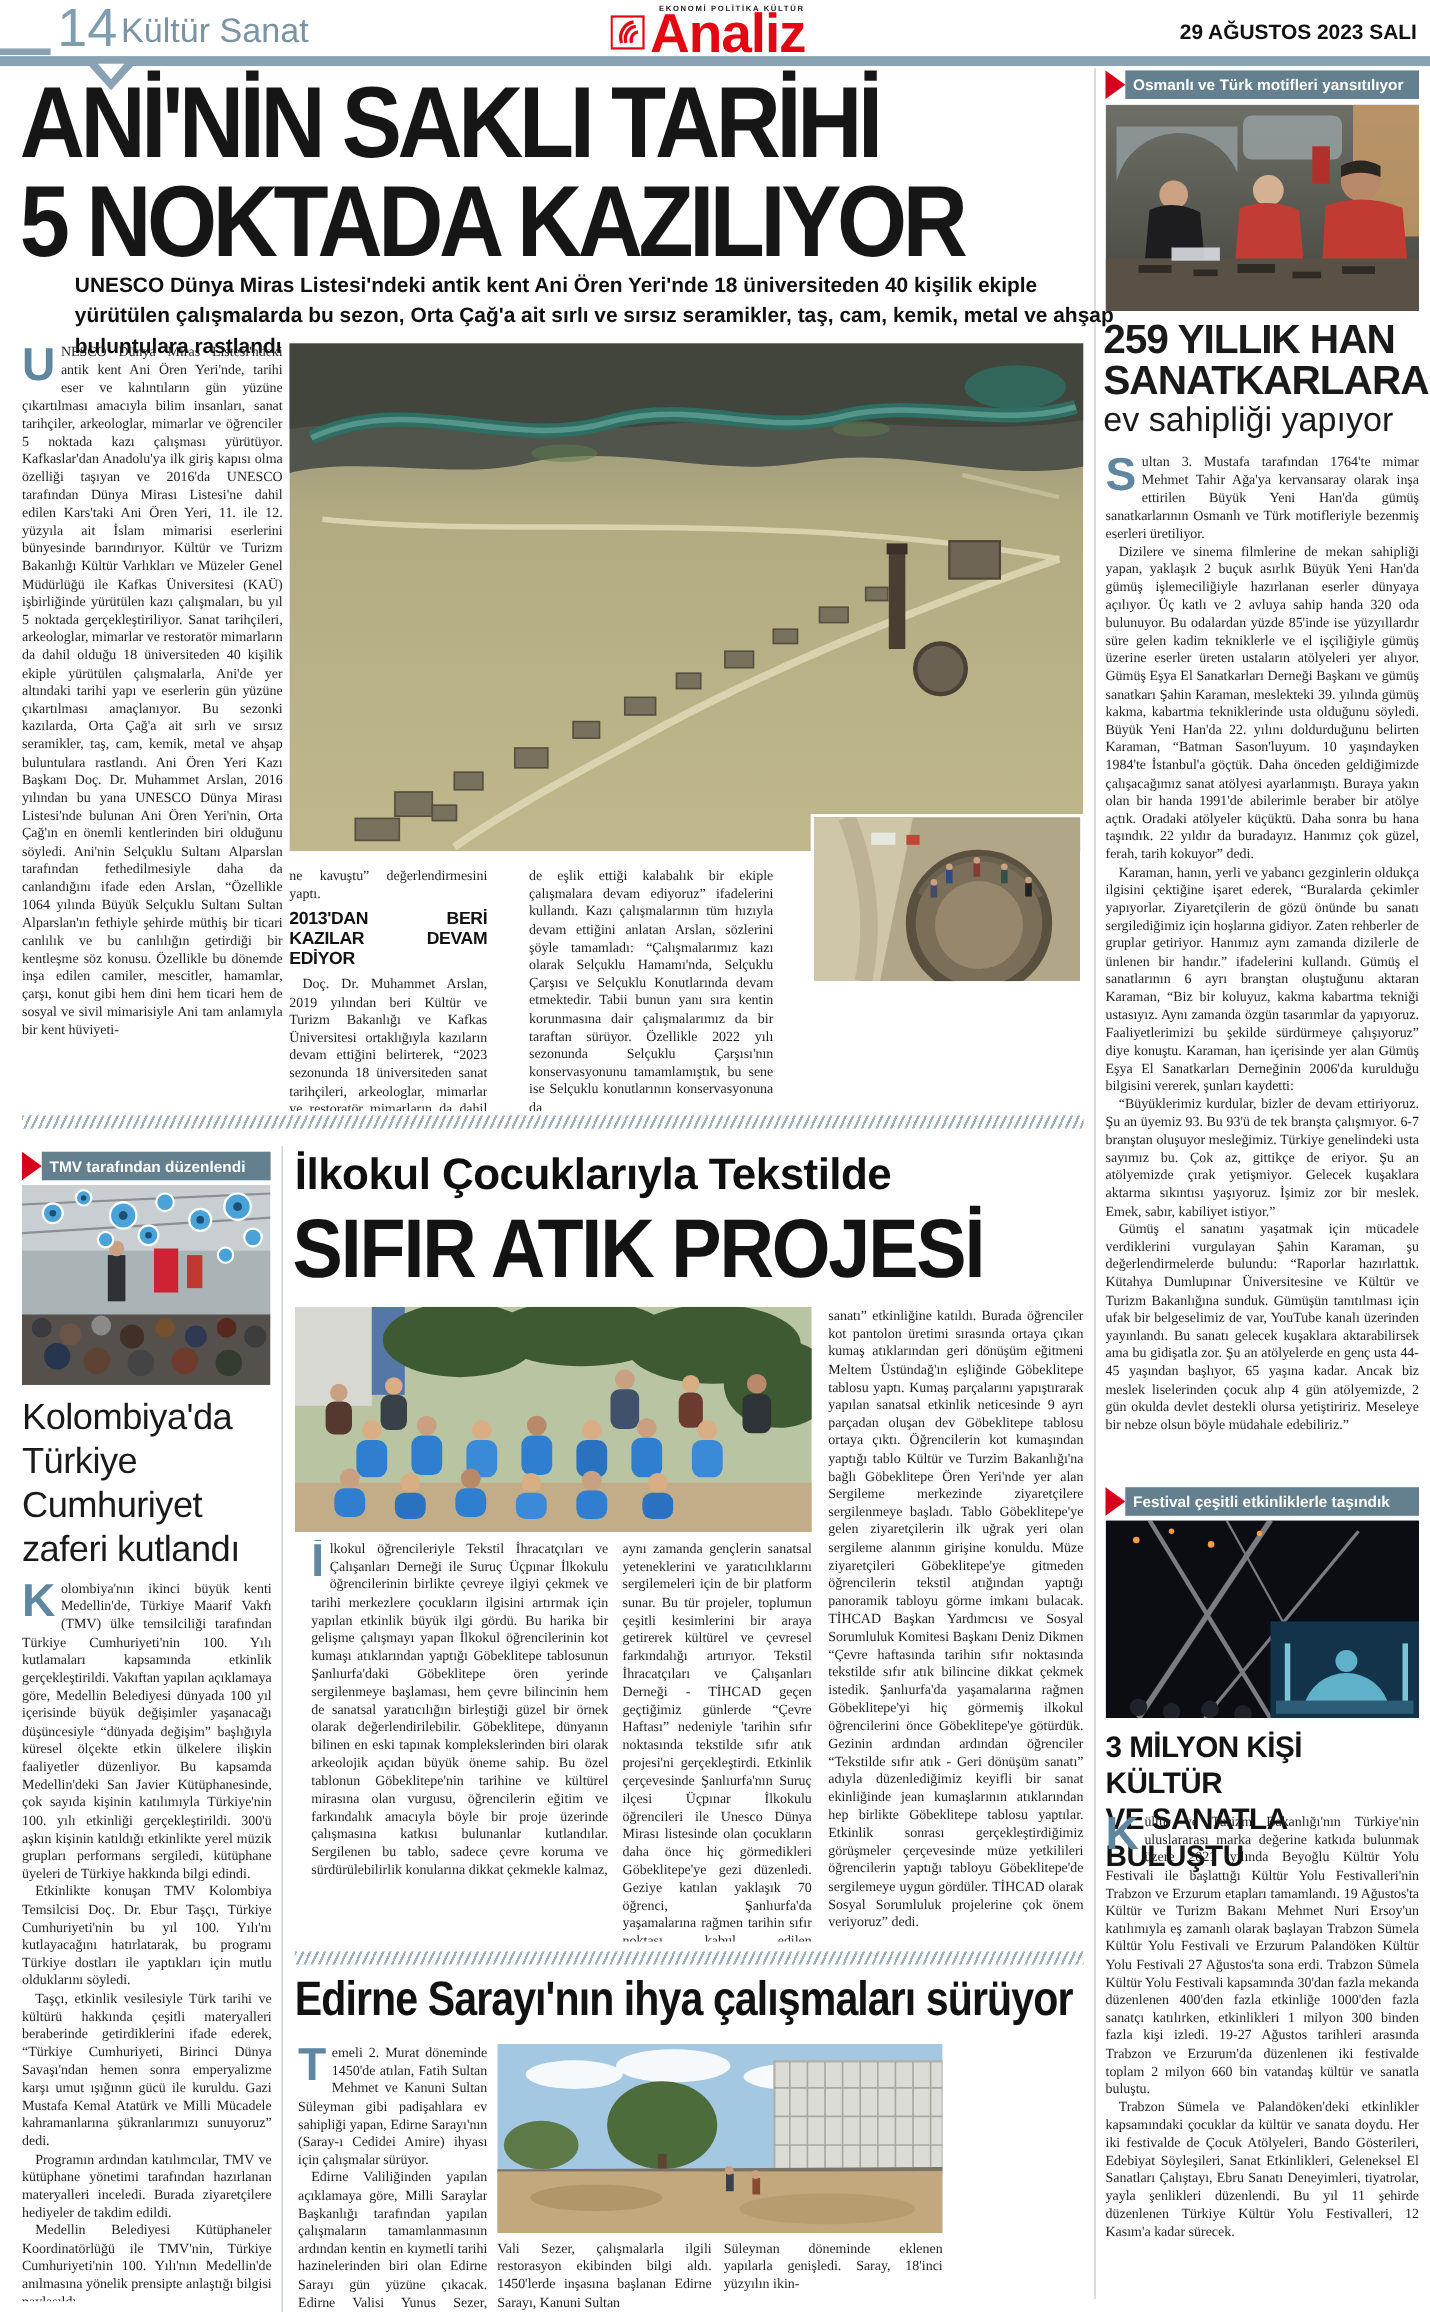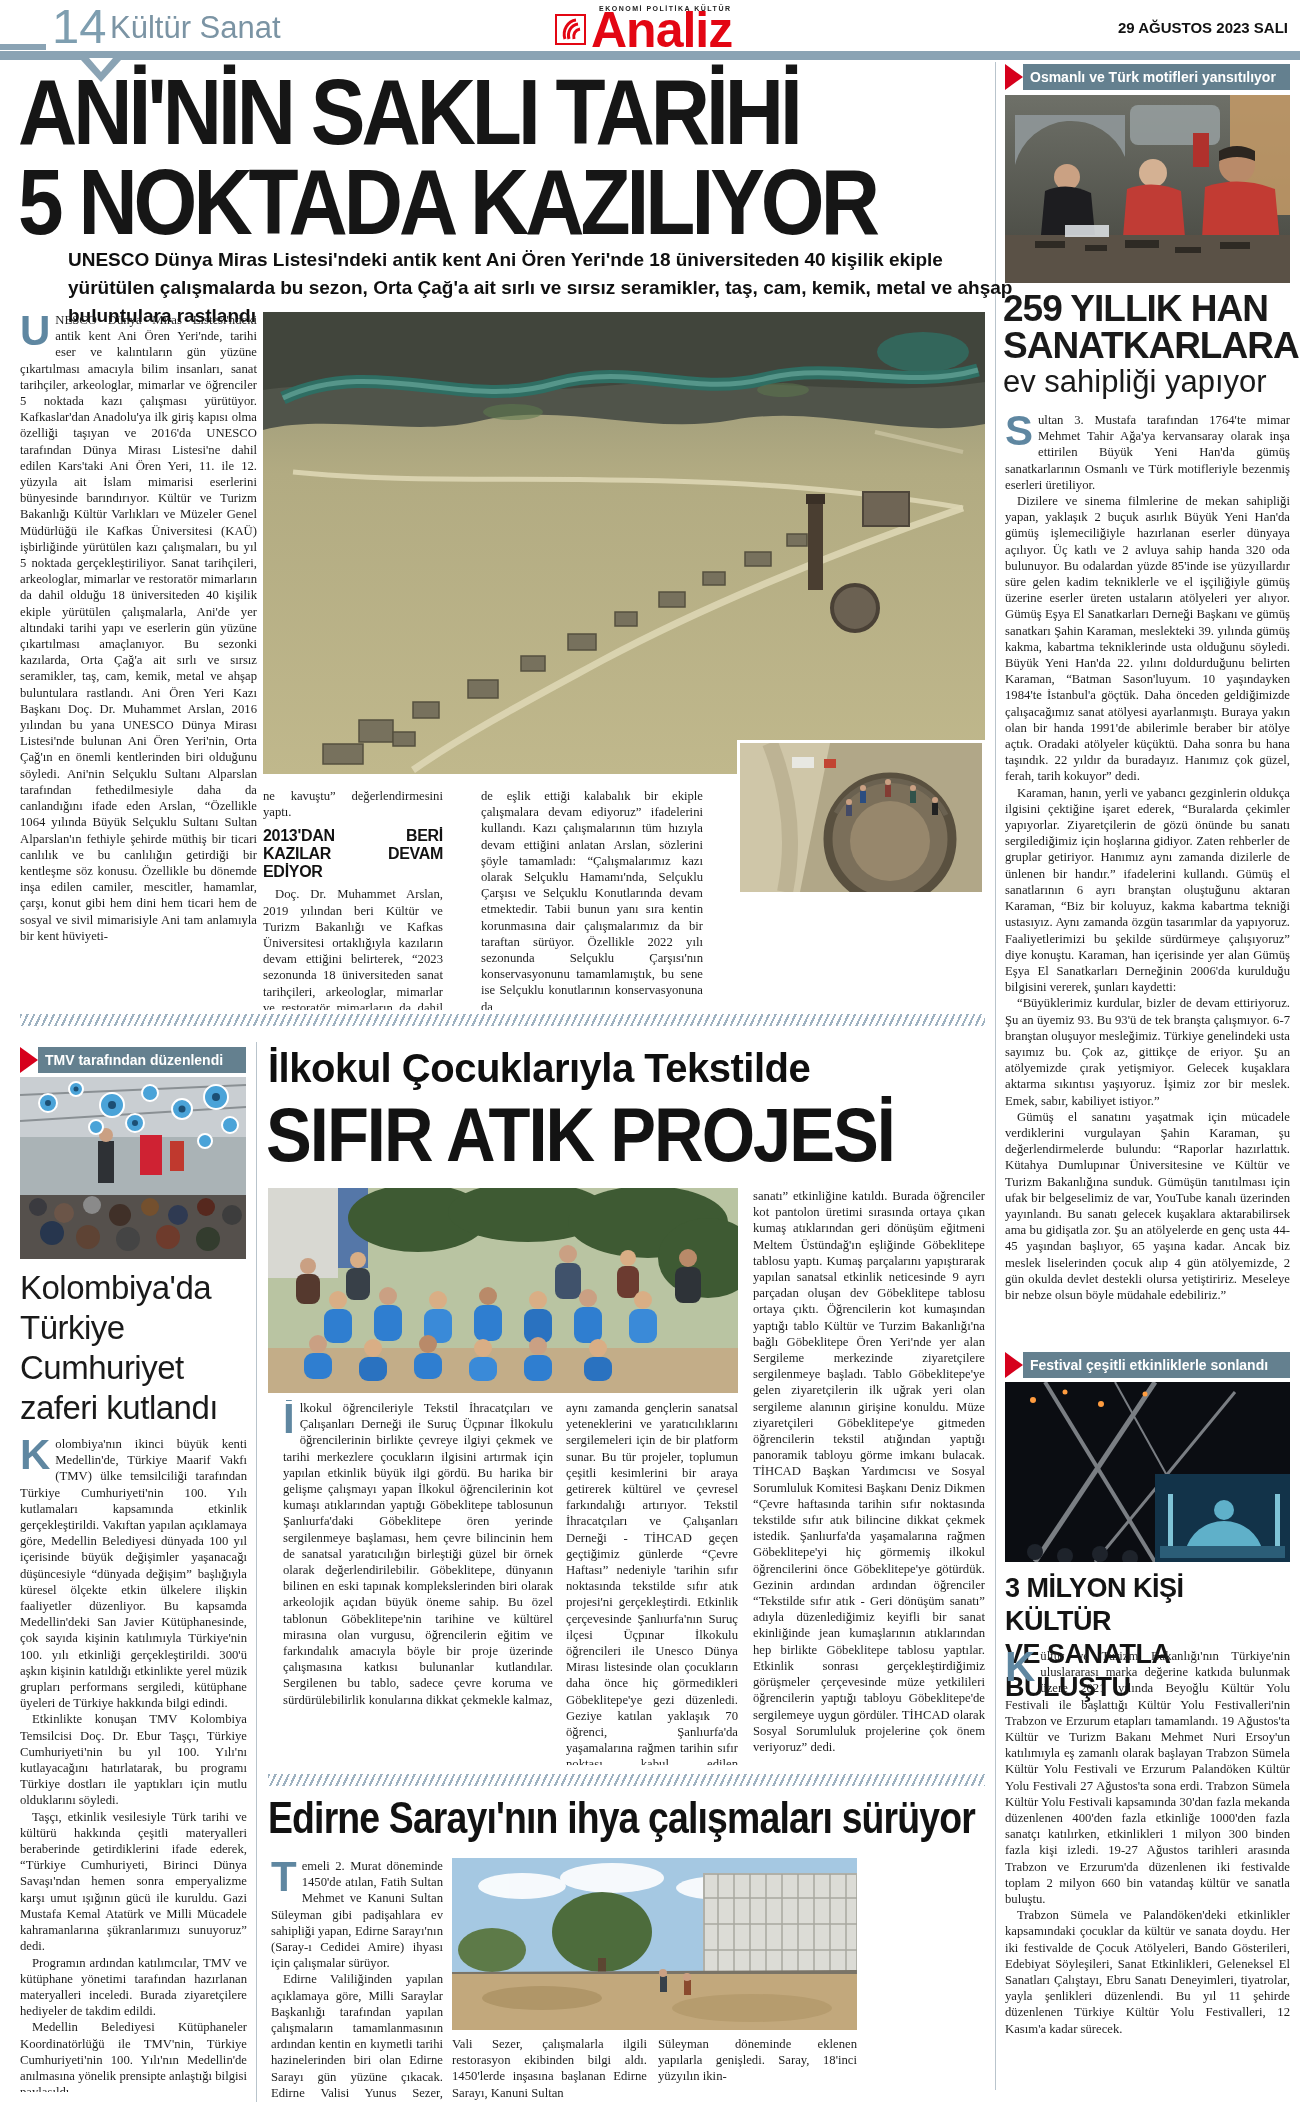--- a/index.html
+++ b/index.html
@@ -10,21 +10,21 @@
   .hdr-bar{left:0;top:51px;width:1300px;height:9px;background:#8aa3b4;}
   .hdr-line{left:0;top:44px;width:46px;height:6px;background:#8aa3b4;}
   .hdr-num{left:52px;top:-2px;font-family:"Liberation Sans",sans-serif;font-size:49px;font-weight:400;color:#7e9eb0;}
   .hdr-sec{left:110px;top:10px;font-family:"Liberation Sans",sans-serif;font-size:31px;font-weight:400;color:#7b94a4;}
   .hdr-arrow{left:81px;top:60px;width:0;height:0;border-left:20px solid transparent;border-right:20px solid transparent;border-top:22px solid #8aa3b4;}
   .hdr-arrow-in{left:89px;top:58px;width:0;height:0;border-left:12px solid transparent;border-right:12px solid transparent;border-top:14px solid #ffffff;}
   .logo-wrap{left:555px;top:5px;width:220px;text-align:left;}
   .logo-top{font-family:"Liberation Sans",sans-serif;font-size:7px;font-weight:bold;letter-spacing:1.5px;color:#222;margin-left:44px;}
   .logo-main{font-family:"Liberation Sans",sans-serif;font-size:50px;font-weight:800;color:#e30613;letter-spacing:-1px;line-height:36px;}
   .logo-row{display:flex;align-items:flex-start;gap:4px;}
-  .hdr-date{right:12px;top:19px;font-family:"Liberation Sans",sans-serif;font-size:15px;font-weight:bold;color:#111;}
+  .hdr-date{right:12px;top:19px;font-family:"Liberation Sans",sans-serif;font-size:19px;font-weight:bold;color:#111;}
   
   .mega{font-family:"Liberation Sans",sans-serif;font-weight:800;font-size:82px;letter-spacing:-4px;color:#161616;
         transform:scale(1.0,1.12);transform-origin:top left;white-space:nowrap;}
   .subhead{font-family:"Liberation Sans",sans-serif;font-weight:bold;font-size:19px;line-height:28px;color:#101010;}
   
   .bt{font-size:12.7px;line-height:16.2px;text-align:justify;color:#1e1e1e;overflow:hidden;}
   .bt p{margin:0;}
   .bt p + p{text-indent:12px;}
   .dc{float:left;font-family:"Liberation Sans",sans-serif;font-weight:bold;font-size:42px;line-height:34px;color:#5f87a1;margin:2px 5px 0 0;}
   .inhead{font-family:"Liberation Sans",sans-serif;font-weight:800;font-size:16px;line-height:18px;color:#121212;margin:7px 0 5px 0;letter-spacing:-0.3px;}
@@ -391,21 +391,21 @@
   </div>
   <div class="abs bt" style="left:452px;top:2036px;width:195px;height:66px;">
     <p>Vali Sezer, çalışmalarla ilgili restorasyon ekibinden bilgi aldı. 1450'lerde inşasına başlanan Edirne Sarayı, Kanuni Sultan</p>
   </div>
   <div class="abs bt" style="left:658px;top:2036px;width:199px;height:66px;">
     <p>Süleyman döneminde eklenen yapılarla genişledi. Saray, 18'inci yüzyılın ikin-</p>
   </div>
 
   <div class="abs banner" style="left:1005px;top:1352px;width:285px;">
     <span class="tri"></span>
-    <span class="bar">Festival çeşitli etkinliklerle sonlandı</span>
+    <span class="bar">Festival çeşitli etkinliklerle taşındık</span>
   </div>
   <div class="abs photo" style="left:1005px;top:1382px;width:285px;height:180px;">
     <svg width="285" height="180" viewBox="0 0 285 180">
       <rect width="285" height="180" fill="#0b0d12"></rect>
       <g stroke="#e8eef4" opacity="0.5">
         <line x1="30" y1="180" x2="150" y2="0" stroke-width="5"></line>
         <line x1="150" y1="180" x2="40" y2="0" stroke-width="4"></line>
         <line x1="90" y1="180" x2="230" y2="10" stroke-width="3"></line>
         <line x1="210" y1="180" x2="110" y2="0" stroke-width="2"></line>
       </g>

